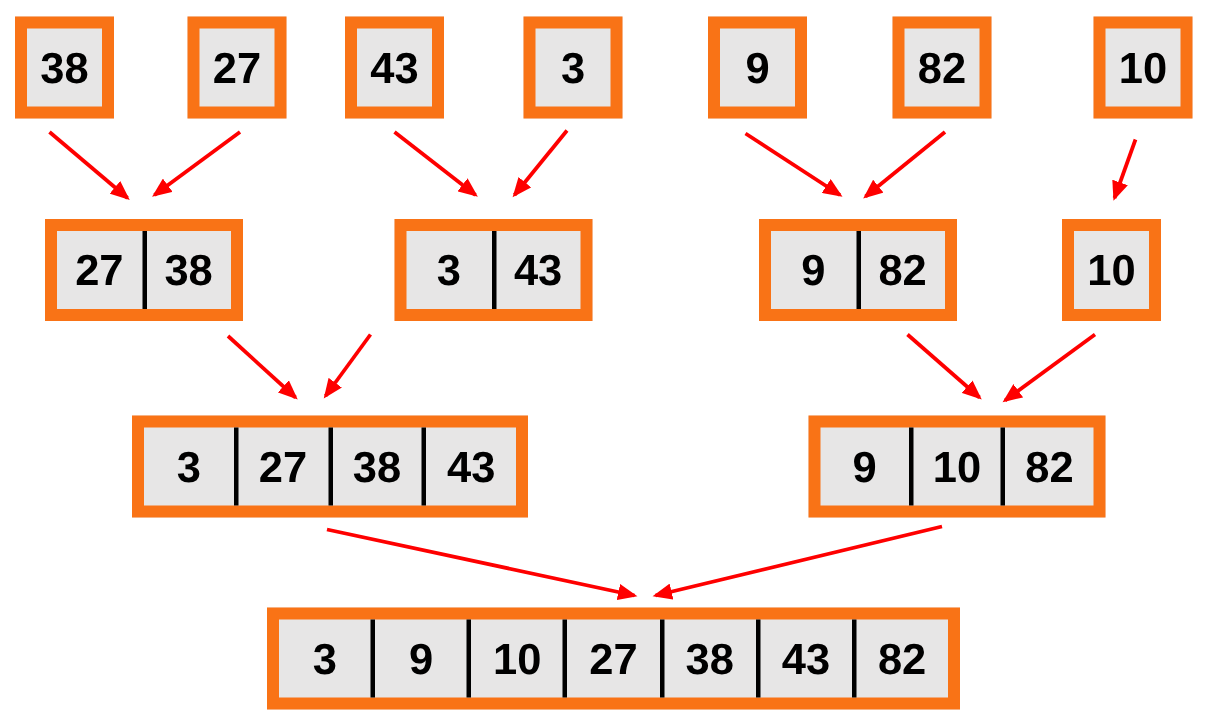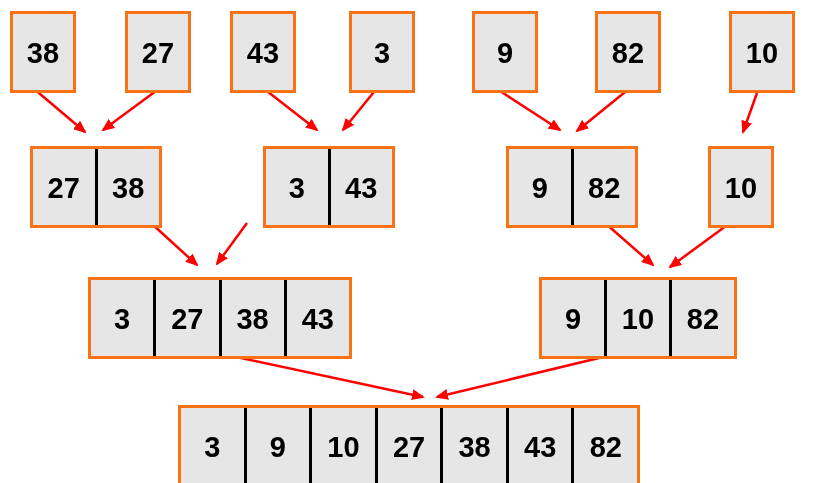--- a/index.html
+++ b/index.html
@@ -20,25 +20,25 @@
     left: 0;
     top: 0;
     pointer-events: none;
   }
   .arrows line {
     stroke-width: 2.5;
     fill: none;
   }
   .node {
     position: absolute;
-    height: 82px;
+    height: 68px;
     display: flex;
     box-sizing: border-box;
     background: #e7e6e6;
-    border: 3px solid #f97316;
+    border: 8px solid #f97316;
   }
   .cell {
     flex: 1 1 0;
     display: flex;
     align-items: center;
     justify-content: center;
     font-size: 29px;
     font-weight: 700;
     color: #000000;
     border-right: 3px solid #000000;

